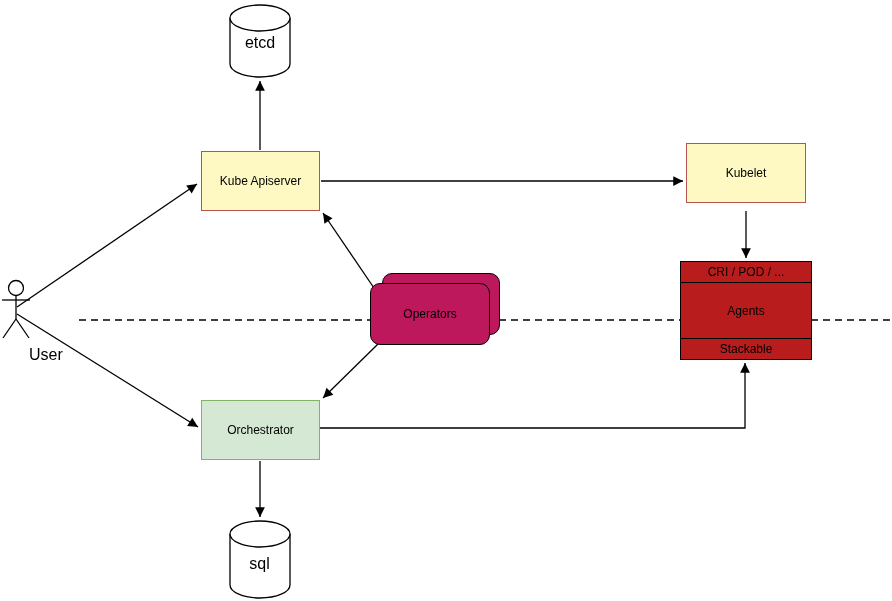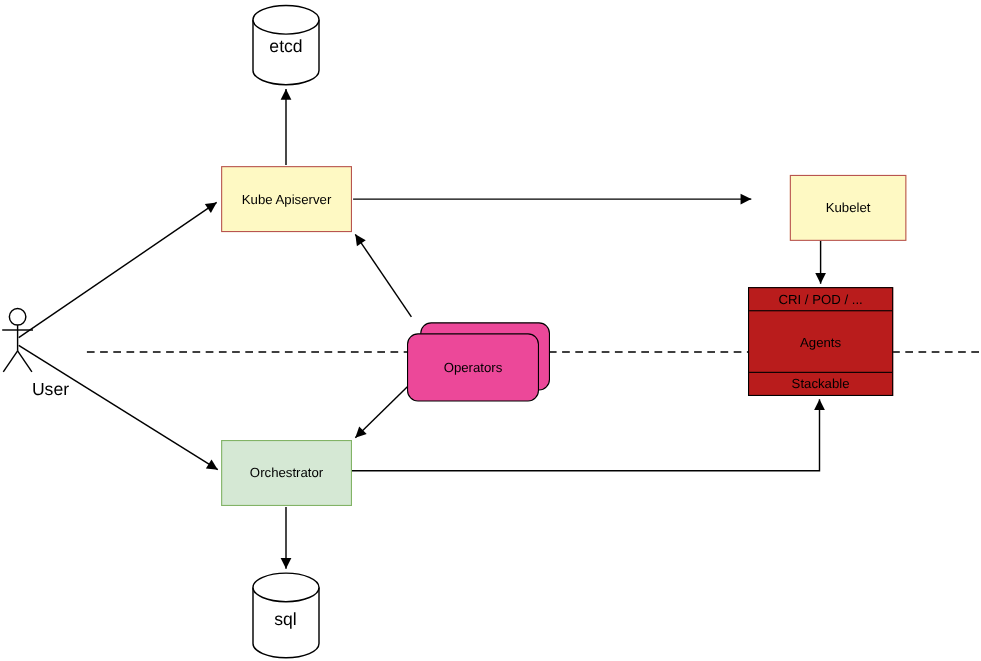--- a/index.html
+++ b/index.html
@@ -9,21 +9,21 @@
     overflow:hidden; font-size:12px; color:#000000;
   }
   #edge-layer { position:absolute; left:0; top:0; width:892px; height:601px; z-index:1; }
   .node {
     position:absolute; box-sizing:border-box; display:flex;
     align-items:center; justify-content:center; text-align:center;
     font-size:12px; color:#000000; z-index:2; line-height:1.2;
   }
   .node.red   { background:#fef9c3; border:1px solid #b85450; }
   .node.green { background:#d5e8d4; border:1px solid #82b366; }
-  .node.plain { background:#ec4899; border:1px solid #000000;margin-top:20px; }
+  .node.plain { background:#be185d; border:1px solid #000000; }
   .rounded { border-radius:10px; }
   .label { position:absolute; z-index:3; font-size:16px; color:#000000; text-align:center; }
   .stack-box { position:absolute; box-sizing:border-box; z-index:2;
     background:#b91c1c; border:1px solid #000000; display:flex; flex-direction:column; }
   .stack-row { display:flex; align-items:center; justify-content:center; font-size:12px; }
   .stack-row.top    { height:20px; border-bottom:1px solid #000000; }
   .stack-row.middle { flex:1; }
   .stack-row.bottom { height:20px; border-top:1px solid #000000; }
   .op-front { z-index:3; }
 </style>
@@ -75,21 +75,21 @@
       <line x1="2" y1="300" x2="30" y2="300"></line>
       <line x1="16" y1="319" x2="3" y2="338"></line>
       <line x1="16" y1="319" x2="29" y2="338"></line>
     </g>
   </svg>
 
   <div class="node red" style="left:201px; top:151px; width:119px; height:60px;">
     <span>Kube Apiserver</span>
   </div>
 
-  <div class="node red" style="left:686px; top:159px; width:106px; height:60px;margin-left:32px;">
+  <div class="node red" style="left:686px; top:143px; width:120px; height:60px;">
     <span>Kubelet</span>
   </div>
 
   <div class="node green" style="left:201px; top:400px; width:119px; height:60px;">
     <span>Orchestrator</span>
   </div>
 
   <div class="node plain rounded" style="left:382px; top:273px; width:118px; height:62px;"></div>
   <div class="node plain rounded op-front" style="left:370px; top:283px; width:120px; height:62px;">
     <span>Operators</span>

